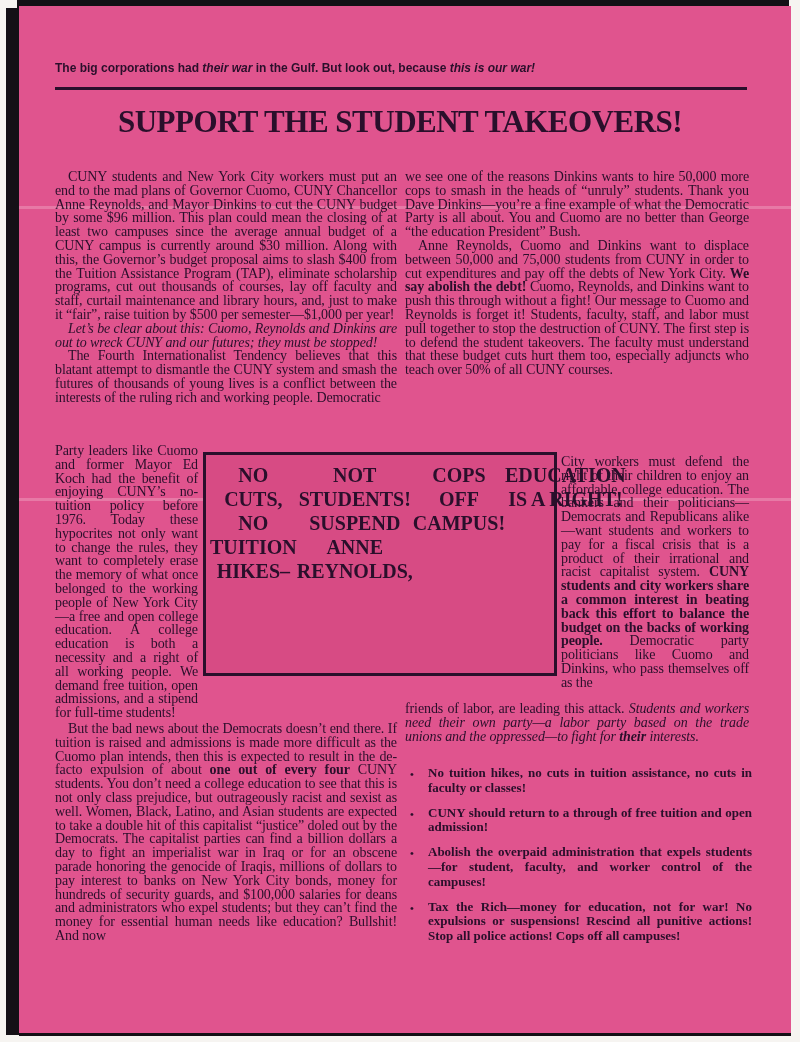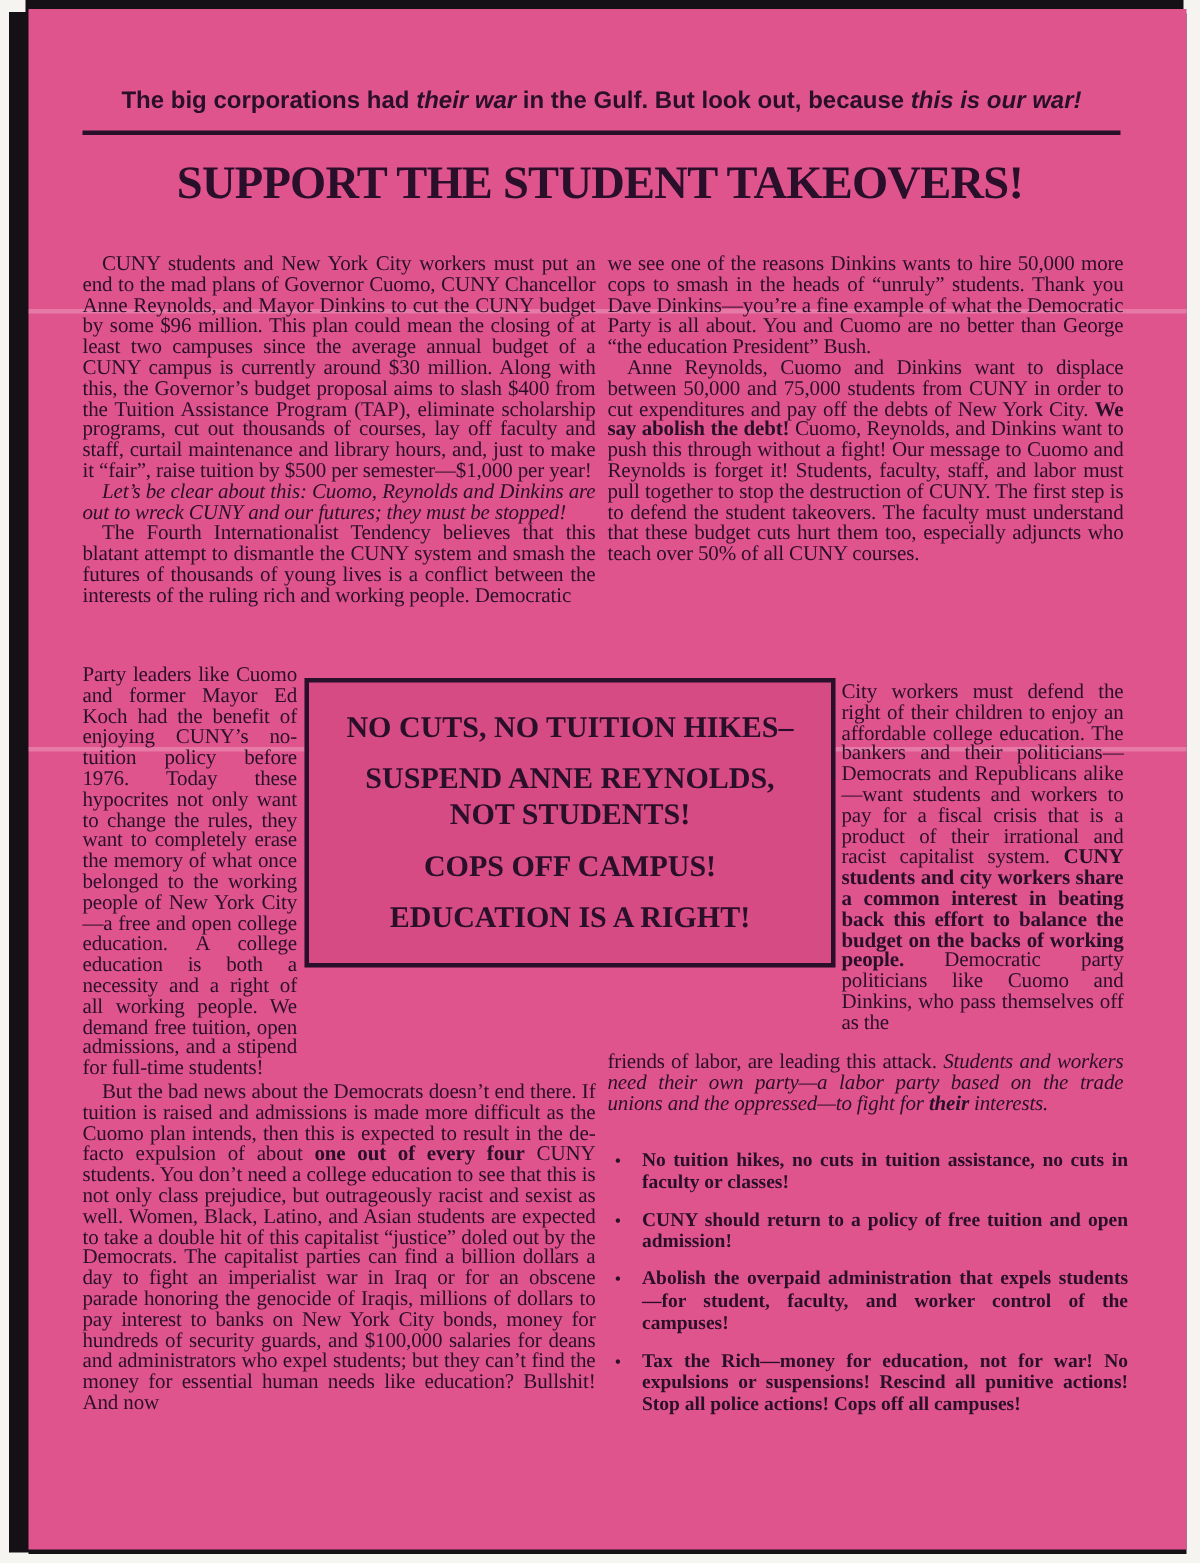--- a/index.html
+++ b/index.html
@@ -14,44 +14,44 @@
     background:var(--paper,#e0548e);
     box-shadow:-13px 2px 0 0 var(--shadow,#141016),
                -2px -6px 0 0 var(--shadow,#141016),
                0 3px 0 0 var(--shadow,#141016);
   }
   .crease{position:absolute;left:19px;width:772px;height:3px;
     background:rgba(255,255,255,.22);pointer-events:none;}
   .banner{
     position:absolute;left:55px;top:57px;width:692px;
     font-family:"Liberation Sans",sans-serif;font-weight:bold;
-    font-size:16px;line-height:22px;white-space:nowrap;
-    border-bottom:3px solid var(--ink,#2a0f2b);padding-bottom:8px;text-align:center;
+    font-size:12px;line-height:22px;white-space:nowrap;
+    border-bottom:3px solid var(--ink,#2a0f2b);padding-bottom:8px;
   }
   .headline{
     position:absolute;left:0;top:104px;width:800px;text-align:center;
     font-weight:bold;font-size:31px;letter-spacing:-0.5px;
   }
   .body-block{
     position:absolute;font-size:14px;line-height:13.8px;
     text-align:justify;letter-spacing:-0.1px;
   }
   .body-block p{margin:0;}
   .body-block p.ind{text-indent:13px;}
   .lt{left:55px;top:170px;width:342px;}
   .ln{left:55px;top:444px;width:143px;}
   .lb{left:55px;top:722px;width:342px;}
   .rt{left:405px;top:170px;width:344px;}
   .rn{left:561px;top:455px;width:188px;}
   .rf{left:405px;top:702px;width:344px;}
   .slogan-box{
-    position:absolute;left:203px;top:452px;width:354px;height:193px;
+    position:absolute;left:203px;top:452px;width:354px;height:224px;
     box-sizing:border-box;border:3px solid var(--ink,#2a0f2b);
     background:var(--box,#d74b84);
-    display:flex;flex-direction:column;justify-content:space-evenly;
+    display:flex;justify-content:space-evenly;
     text-align:center;font-weight:bold;font-size:20px;line-height:24px;
     padding:8px 4px;
   }
   .slogan-group{margin:0;}
   .bullets{position:absolute;left:410px;top:766px;width:342px;}
   .bullet-item{
     display:flex;margin-bottom:10px;font-weight:bold;
     font-size:13px;line-height:14.8px;text-align:justify;
   }
   .bullet-marker{flex:0 0 18px;font-size:11px;padding-top:1px;text-align:left;}
@@ -89,39 +89,39 @@
   </div>
 <div class="body-block rf">
     <p class=""><span>friends of labor, are leading this attack. </span><span style="font-style: italic;">Students and workers need their own party—a labor party based on the trade unions and the oppressed—to fight for </span><span style="font-weight: bold; font-style: italic;">their</span><span style="font-style: italic;"> interests.</span></p>
   </div>
 
 <div class="slogan-box">
     <div class="slogan-group">
       <div class="slogan-line">NO CUTS, NO TUITION HIKES–</div>
     </div>
     <div class="slogan-group">
+      <div class="slogan-line">NOT STUDENTS!</div>
       <div class="slogan-line">SUSPEND ANNE REYNOLDS,</div>
-      <div class="slogan-line">NOT STUDENTS!</div>
     </div>
     <div class="slogan-group">
       <div class="slogan-line">COPS OFF CAMPUS!</div>
     </div>
     <div class="slogan-group">
       <div class="slogan-line">EDUCATION IS A RIGHT!</div>
     </div>
   </div>
 
 <div class="bullets">
     <div class="bullet-item">
       <span class="bullet-marker">•</span>
       <span class="bullet-text">No tuition hikes, no cuts in tuition assistance, no cuts in faculty or classes!</span>
     </div>
     <div class="bullet-item">
       <span class="bullet-marker">•</span>
-      <span class="bullet-text">CUNY should return to a policy of free tuition and open admission!</span>
+      <span class="bullet-text">CUNY should return to a through of free tuition and open admission!</span>
     </div>
     <div class="bullet-item">
       <span class="bullet-marker">•</span>
       <span class="bullet-text">Abolish the overpaid administration that expels students—for student, faculty, and worker control of the campuses!</span>
     </div>
     <div class="bullet-item">
       <span class="bullet-marker">•</span>
       <span class="bullet-text">Tax the Rich—money for education, not for war! No expulsions or suspensions! Rescind all punitive actions! Stop all police actions! Cops off all campuses!</span>
     </div>
   </div>

